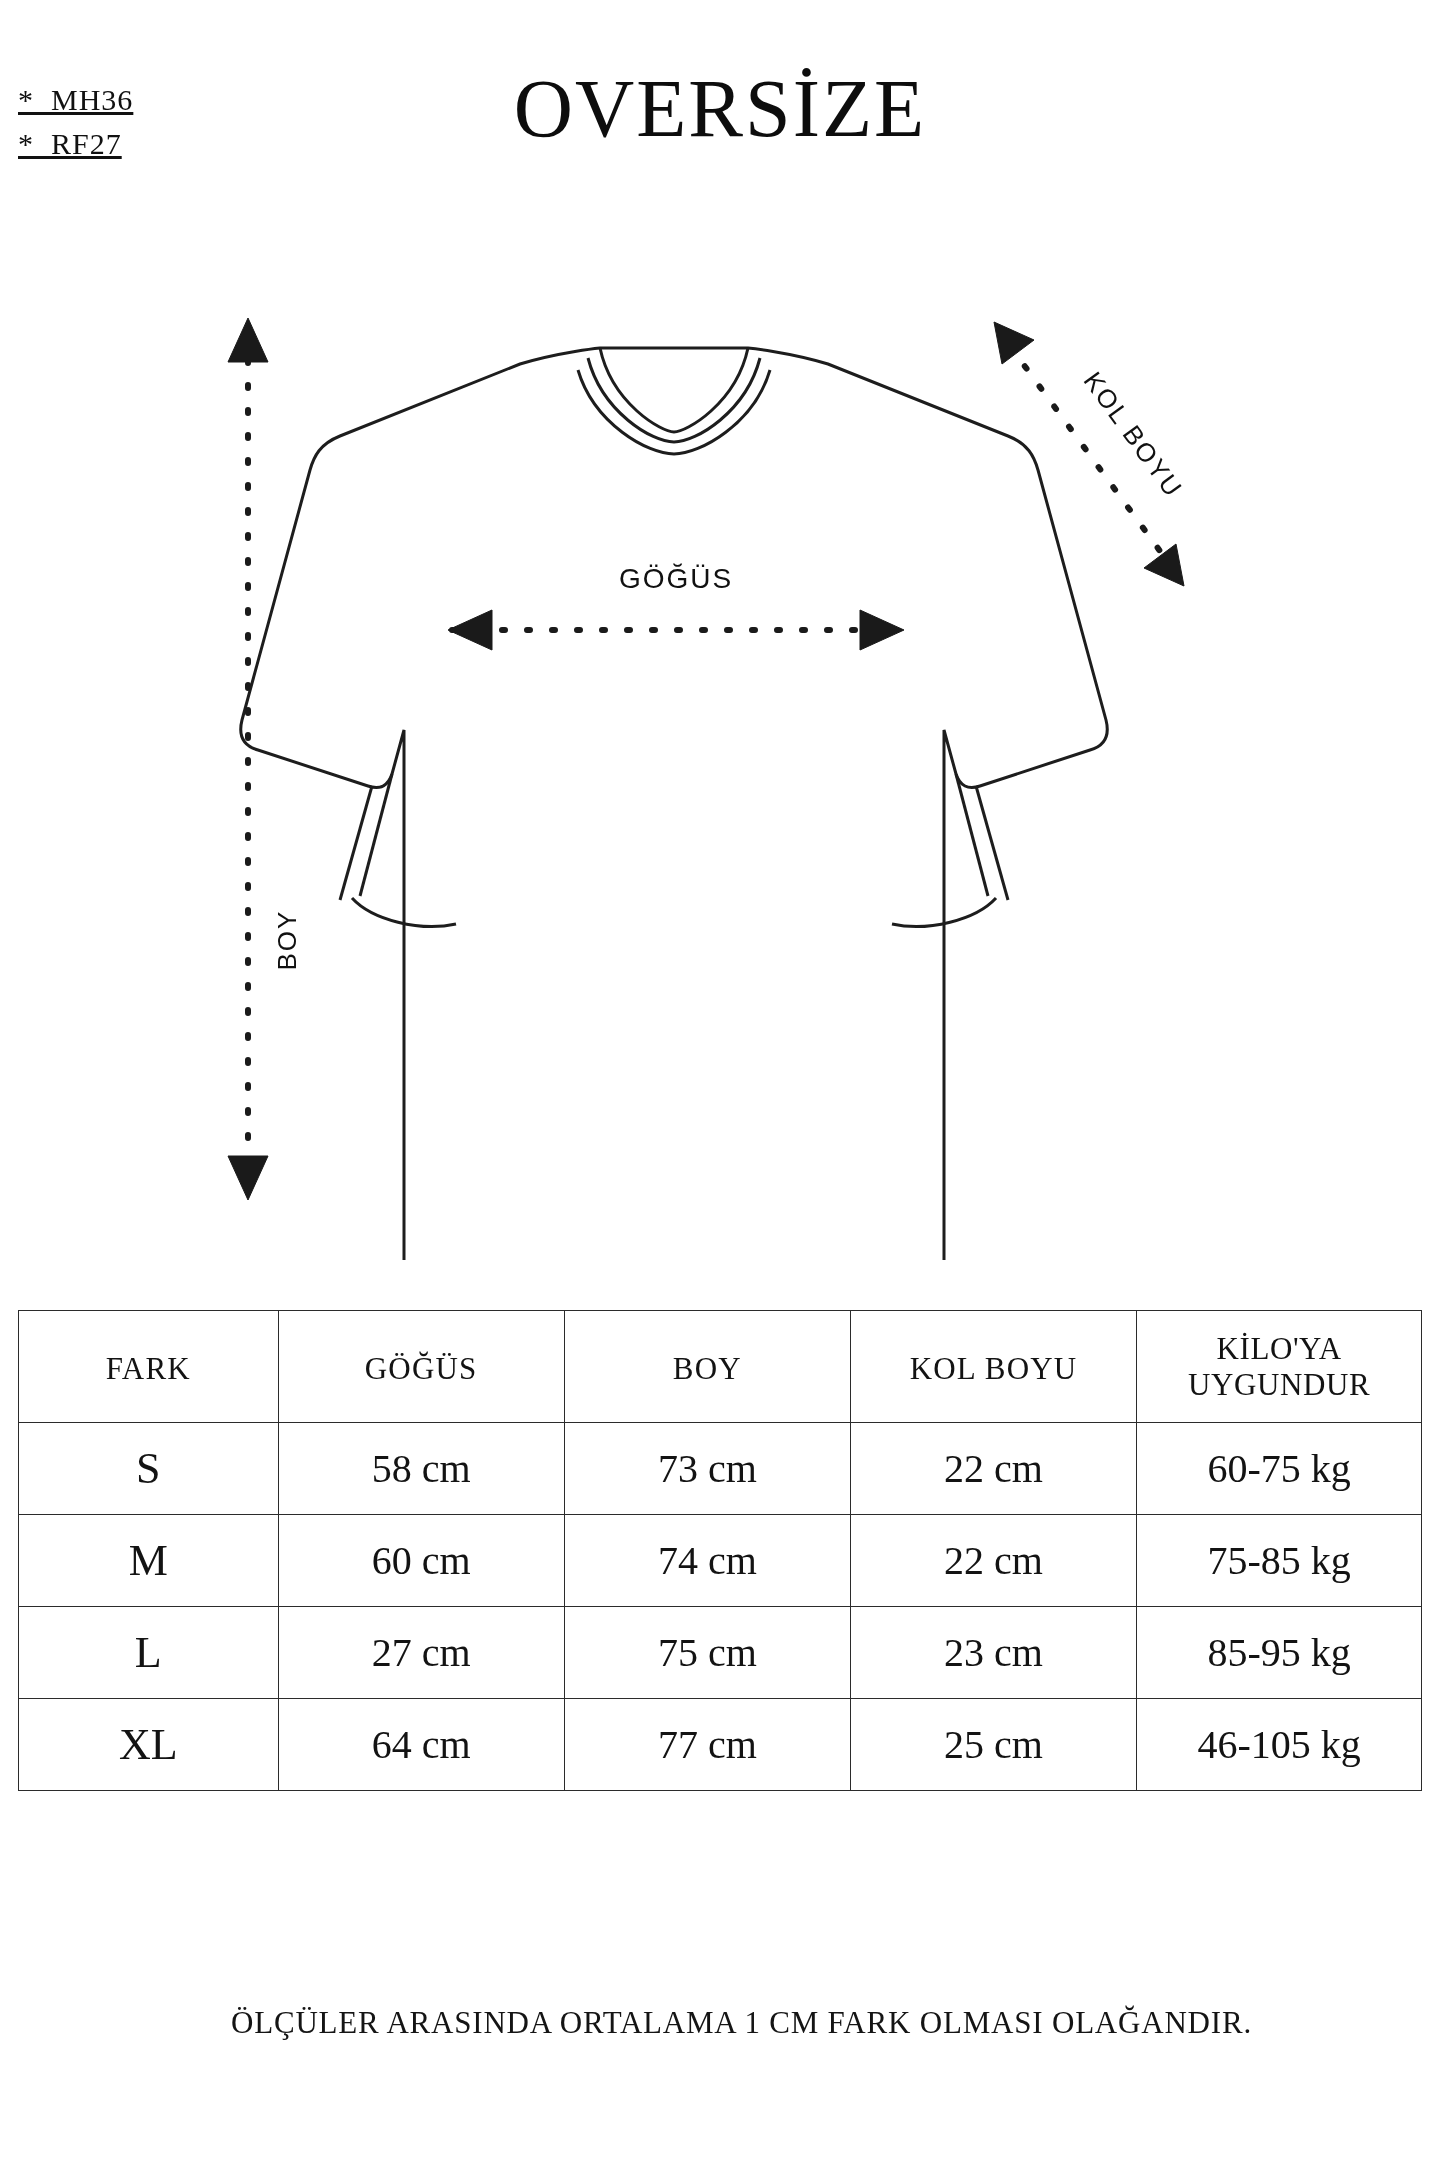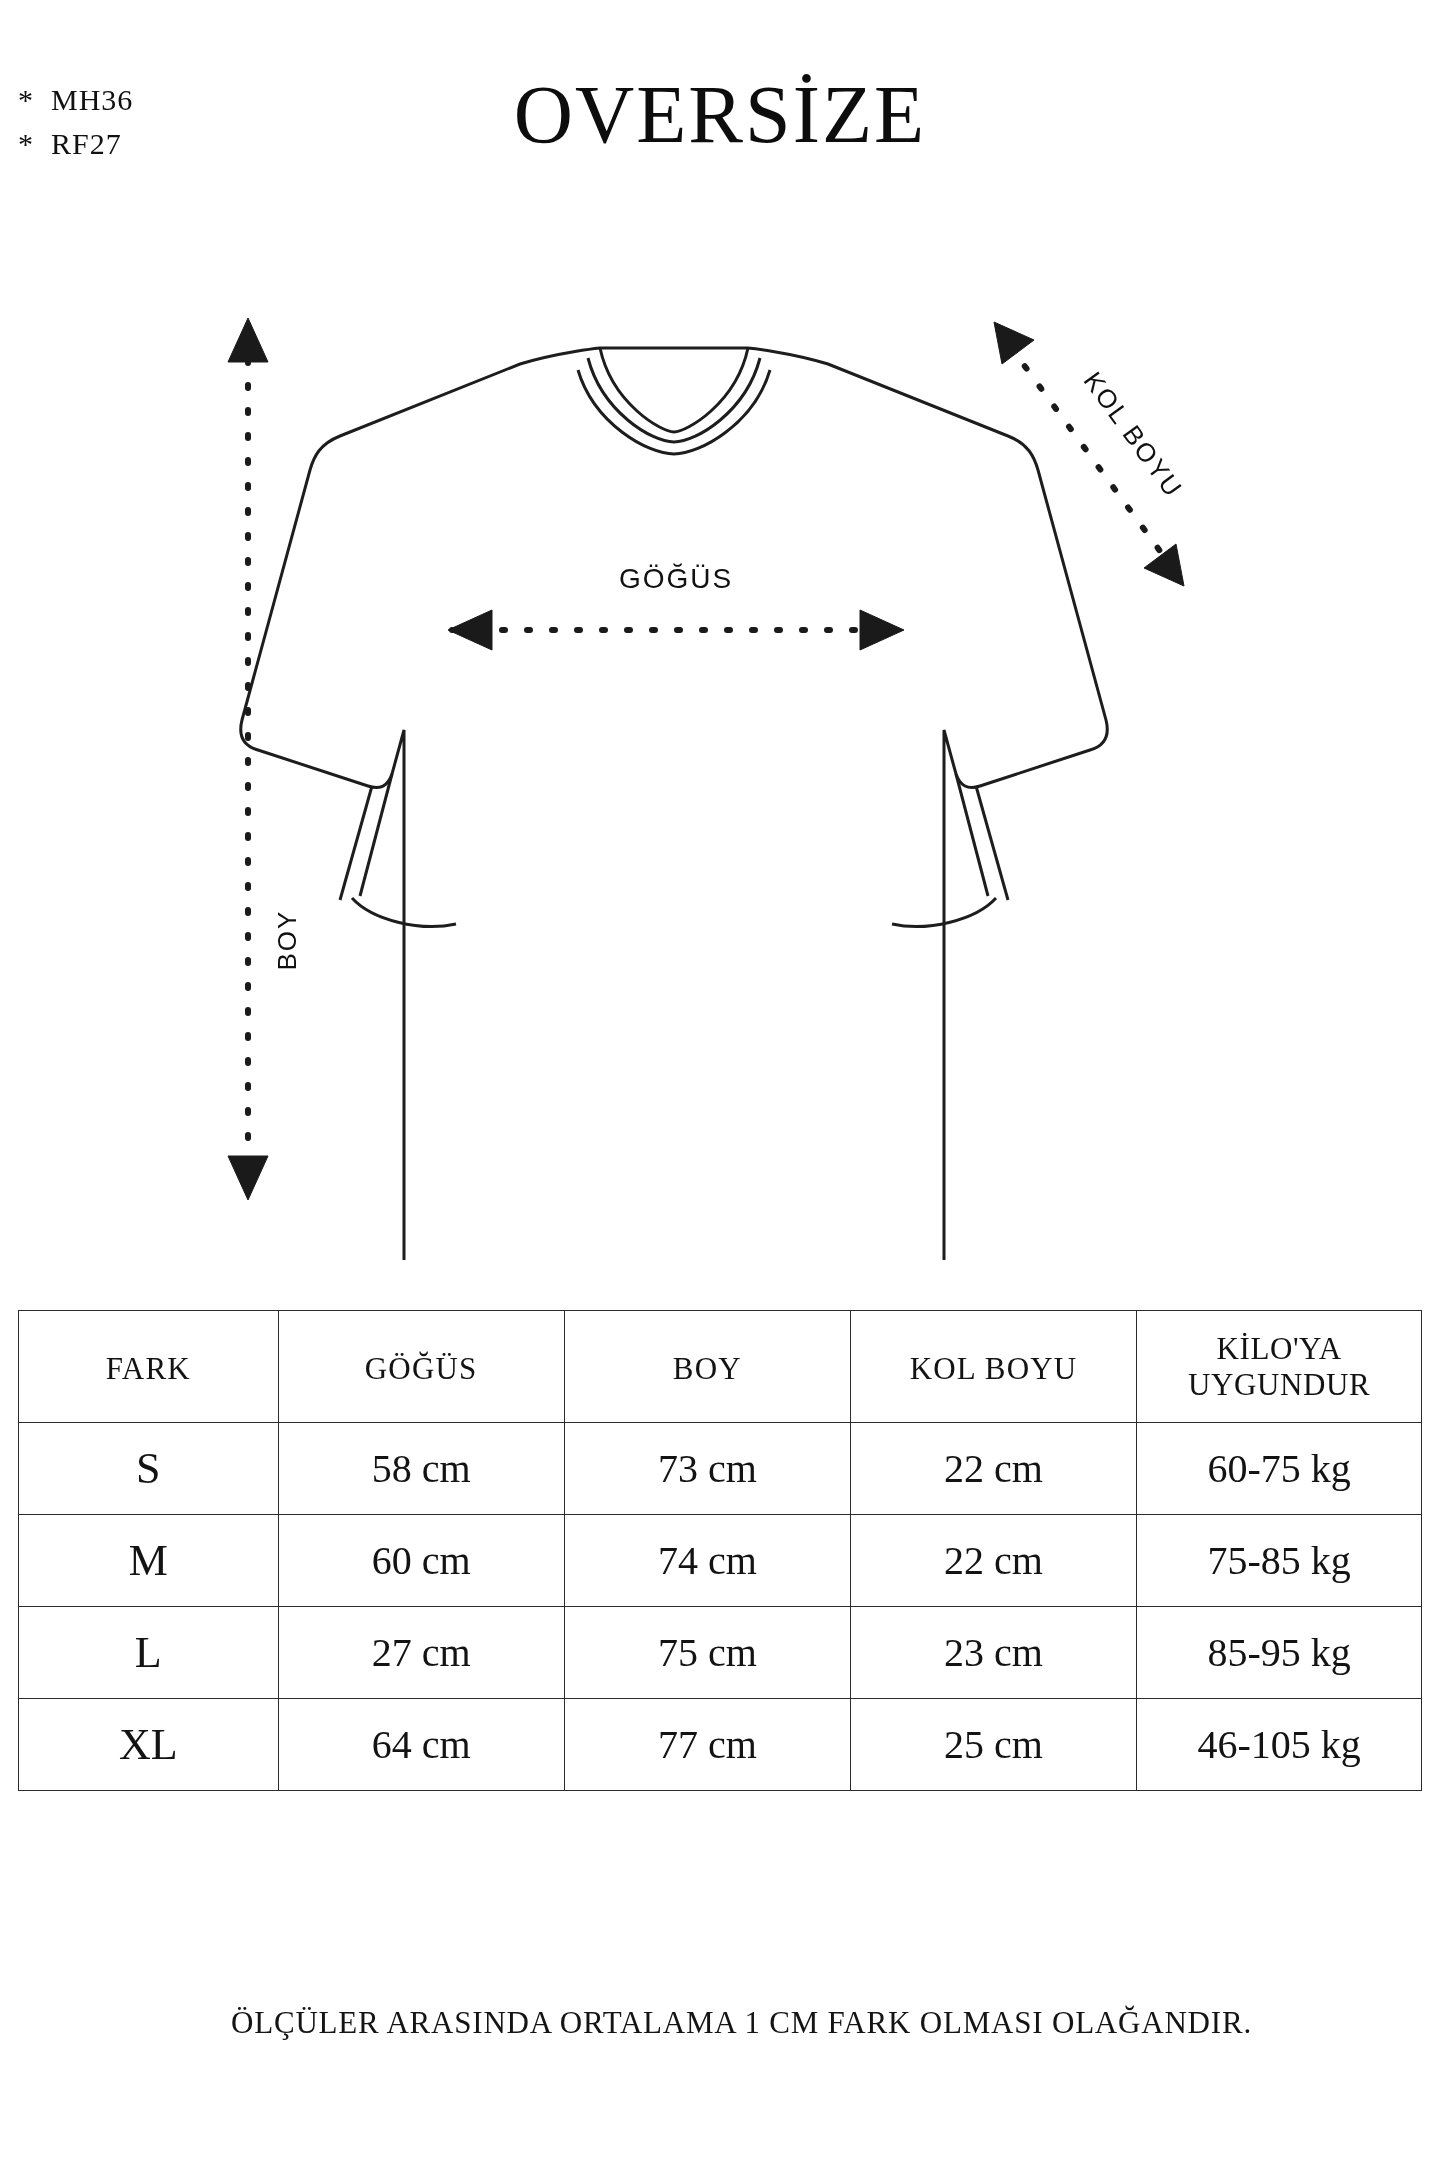--- a/index.html
+++ b/index.html
@@ -20,28 +20,29 @@
   
   .codes {
     position: absolute;
     left: 18px;
     top: 78px;
     font-family: "Liberation Serif", serif;
     font-size: 30px;
     line-height: 1.45;
     letter-spacing: 1px;
     color: #111;
+    text-decoration: underline;
   }
   .codes div { white-space: pre; }
 
   .title {
     position: absolute;
     left: 0;
     right: 0;
-    top: 68px;
+    top: 62px;
     text-align: center;
     font-family: "Liberation Serif", serif;
     font-size: 82px;
     letter-spacing: 2px;
     color: #0d0d0d;
     font-weight: 400;
   }
 
   
   .illustration {

